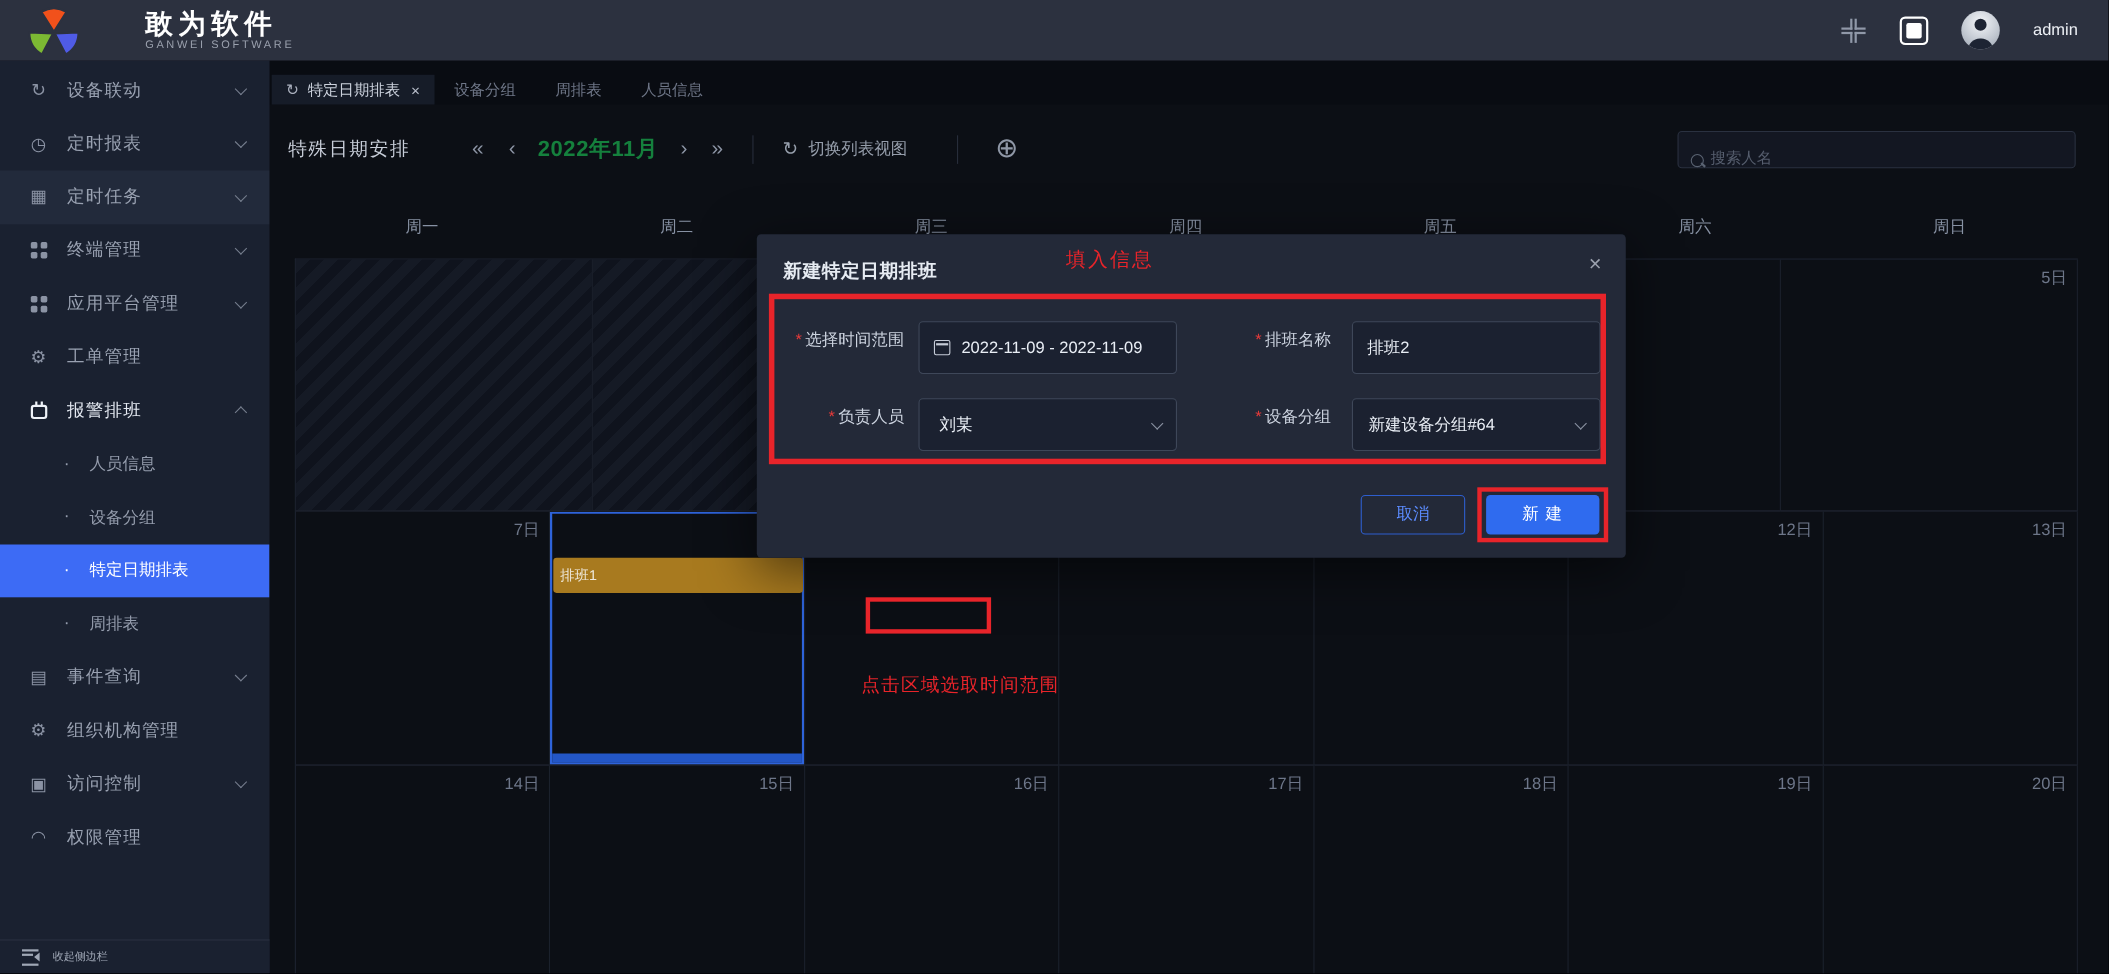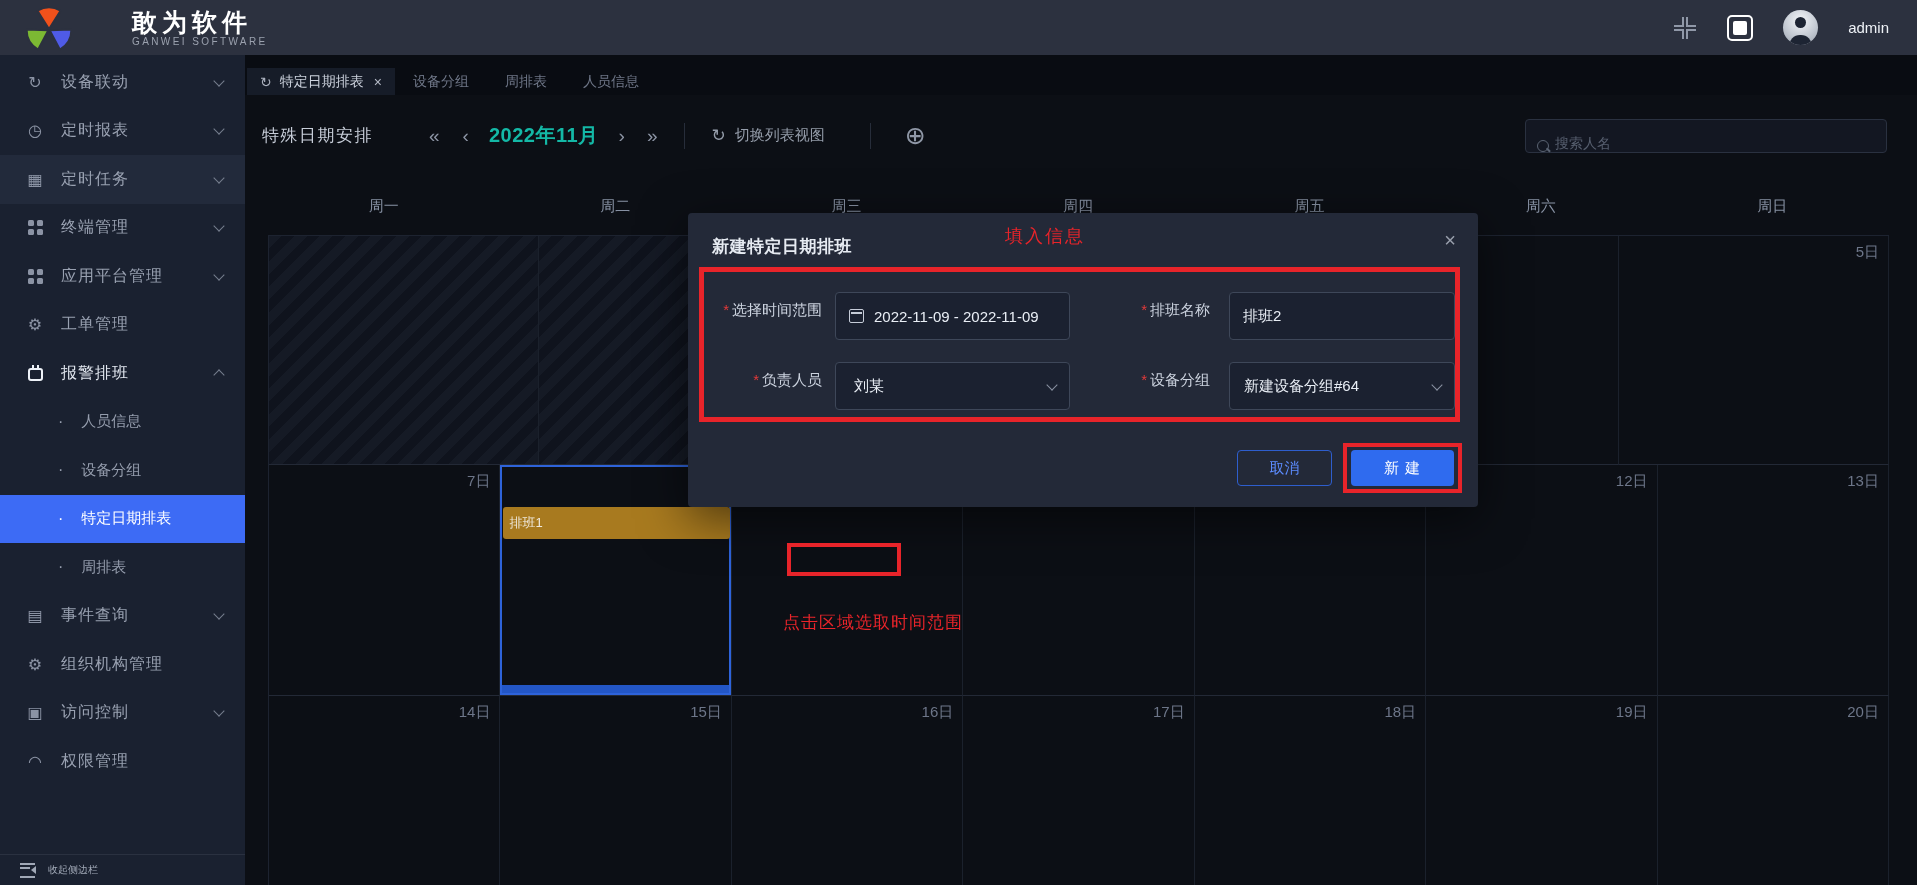--- a/index.html
+++ b/index.html
@@ -56,21 +56,21 @@
   .main{position:absolute;left:245px;top:55px;width:1672px;height:830px;background:#0c0f15;}
   .tabbar{height:40px;background:#090c12;display:flex;align-items:flex-end;padding-left:2px;}
   .tab{height:27px;display:flex;align-items:center;gap:8px;padding:0 18px;font-size:14px;color:#6e7687;cursor:pointer;}
   .tab.act{background:#161c28;color:#ccd2dd;padding:0 13px;}
   .tab .rf{font-size:14px;color:#aab0bd;}
   .tab .cl{font-size:14px;color:#b6bcc8;margin-left:2px;}
   .toolbar{height:65px;display:flex;align-items:center;padding-top:8px;box-sizing:content-box;}
   .tb-title{font-size:17px;color:#c7cdd8;margin-left:17px;letter-spacing:1.5px;}
   .arr{color:#8d95a5;font-size:19px;cursor:pointer;line-height:1;}
   .arr.dbl{letter-spacing:-3px;}
-  .tb-month{font-size:20px;font-weight:bold;color:#14b8a6;margin:16px 20px;letter-spacing:0.5px;}
+  .tb-month{font-size:20px;font-weight:bold;color:#15803d;margin:16px 20px;letter-spacing:0.5px;}
   .vdiv{width:1px;height:26px;background:#272d3a;}
   .tb-switch{display:flex;align-items:center;gap:9px;color:#959daa;font-size:15px;cursor:pointer;}
   .tb-switch .rf{font-size:17px;}
   .tb-plus{font-size:25px;color:#8f97a6;cursor:pointer;line-height:1;}
   .search{margin-left:auto;margin-right:30px;width:362px;height:34px;border:1px solid #2a3140;border-radius:4px;
           background:#131722;display:flex;align-items:flex-end;padding:0 11px;gap:4px;box-sizing:border-box;}
   .mag{position:relative;width:10px;height:10px;border:1.6px solid #5a6372;border-radius:50%;flex:none;}
   .mag::after{content:"";position:absolute;left:8px;top:8px;width:5px;height:1.6px;background:#5a6372;transform:rotate(45deg);}
   .search input{background:transparent;border:0;outline:0;color:#cfd5e0;font-size:14px;width:100%;font-family:inherit;}
   .search input::placeholder{color:#565e6e;}
@@ -98,21 +98,21 @@
            background:#1b2130;color:#e9eef5;font-size:15px;display:flex;align-items:center;cursor:pointer;}
   .dcal{position:relative;width:13px;height:12px;border:1.5px solid #c6ccd8;border-radius:2px;margin:0 10px 0 13px;flex:none;}
   .dcal::before{content:"";position:absolute;left:1px;top:2px;right:1px;height:1.5px;background:#c6ccd8;}
   .m-field .chev{position:absolute;right:13px;border-color:#8a92a2;}
   .m-btn-ghost{position:absolute;left:549px;top:237px;width:95px;height:36px;border:1px solid #2e5ece;border-radius:4px;
       color:#5c8cff;font-size:15px;line-height:34px;text-align:center;box-sizing:border-box;cursor:pointer;}
   .m-btn-primary{position:absolute;left:663px;top:237px;width:103px;height:36px;background:var(--primary-btn);border-radius:4px;
       color:#ffffff;font-size:15px;line-height:36px;text-align:center;cursor:pointer;letter-spacing:1px;}
   
   .anno{position:absolute;z-index:20;pointer-events:none;box-sizing:border-box;}
-  #anno-fill{left:969px;top:224px;font-size:18px;color:var(--anno-red);letter-spacing:2px;font-weight:500;margin-left:36px;}
+  #anno-fill{left:969px;top:224px;font-size:18px;color:var(--anno-red);letter-spacing:2px;font-weight:500;}
   #anno-box-fields{left:699px;top:267px;width:761px;height:155px;border:5px solid var(--anno-red);}
   #anno-box-btn{left:1343px;top:443px;width:119px;height:50px;border:4px solid var(--anno-red);}
   #anno-rect{left:787px;top:543px;width:114px;height:33px;border:4px solid var(--anno-red);}
   #anno-click{left:783px;top:611px;font-size:17px;color:var(--anno-red);letter-spacing:1px;}
 </style>
 </head>
 <body>
 
 <div id="app">
 

